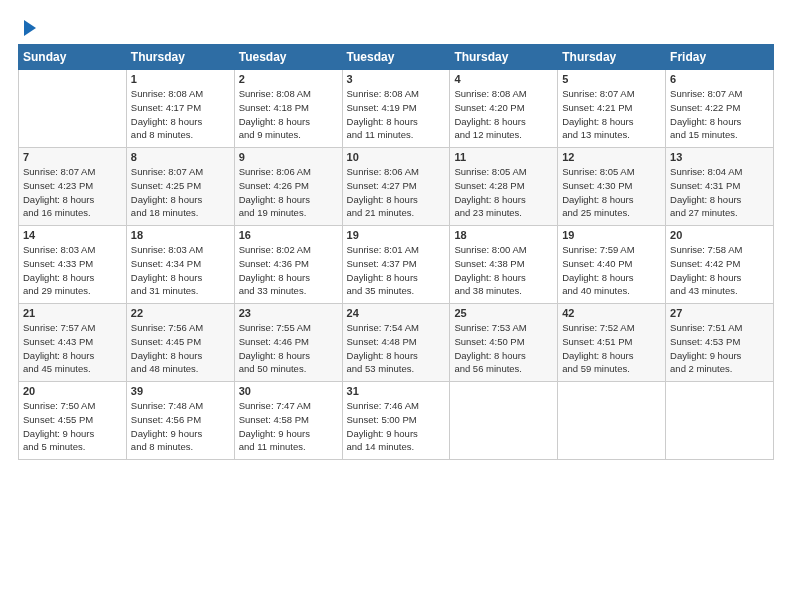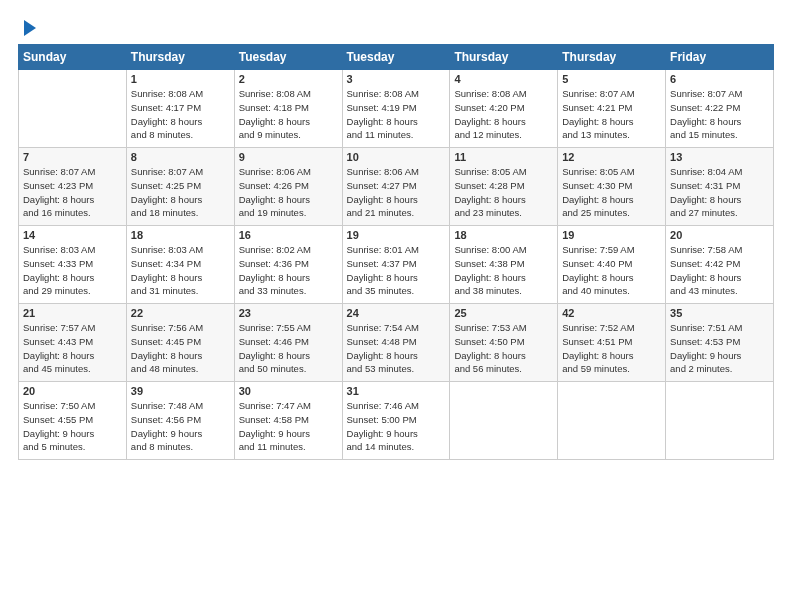--- a/index.html
+++ b/index.html
@@ -215,21 +215,21 @@
           </td>
           <td>
             <span class="day-num">25</span>
             <div class="cell-info">Sunrise: 7:53 AM<br>Sunset: 4:50 PM<br>Daylight: 8 hours<br>and 56 minutes.</div>
           </td>
           <td>
             <span class="day-num">42</span>
             <div class="cell-info">Sunrise: 7:52 AM<br>Sunset: 4:51 PM<br>Daylight: 8 hours<br>and 59 minutes.</div>
           </td>
           <td>
-            <span class="day-num">35</span>
+            <span class="day-num">27</span>
             <div class="cell-info">Sunrise: 7:51 AM<br>Sunset: 4:53 PM<br>Daylight: 9 hours<br>and 2 minutes.</div>
           </td>
         </tr>
         <tr>
           <td>
             <span class="day-num">20</span>
             <div class="cell-info">Sunrise: 7:50 AM<br>Sunset: 4:55 PM<br>Daylight: 9 hours<br>and 5 minutes.</div>
           </td>
           <td>
             <span class="day-num">39</span>

